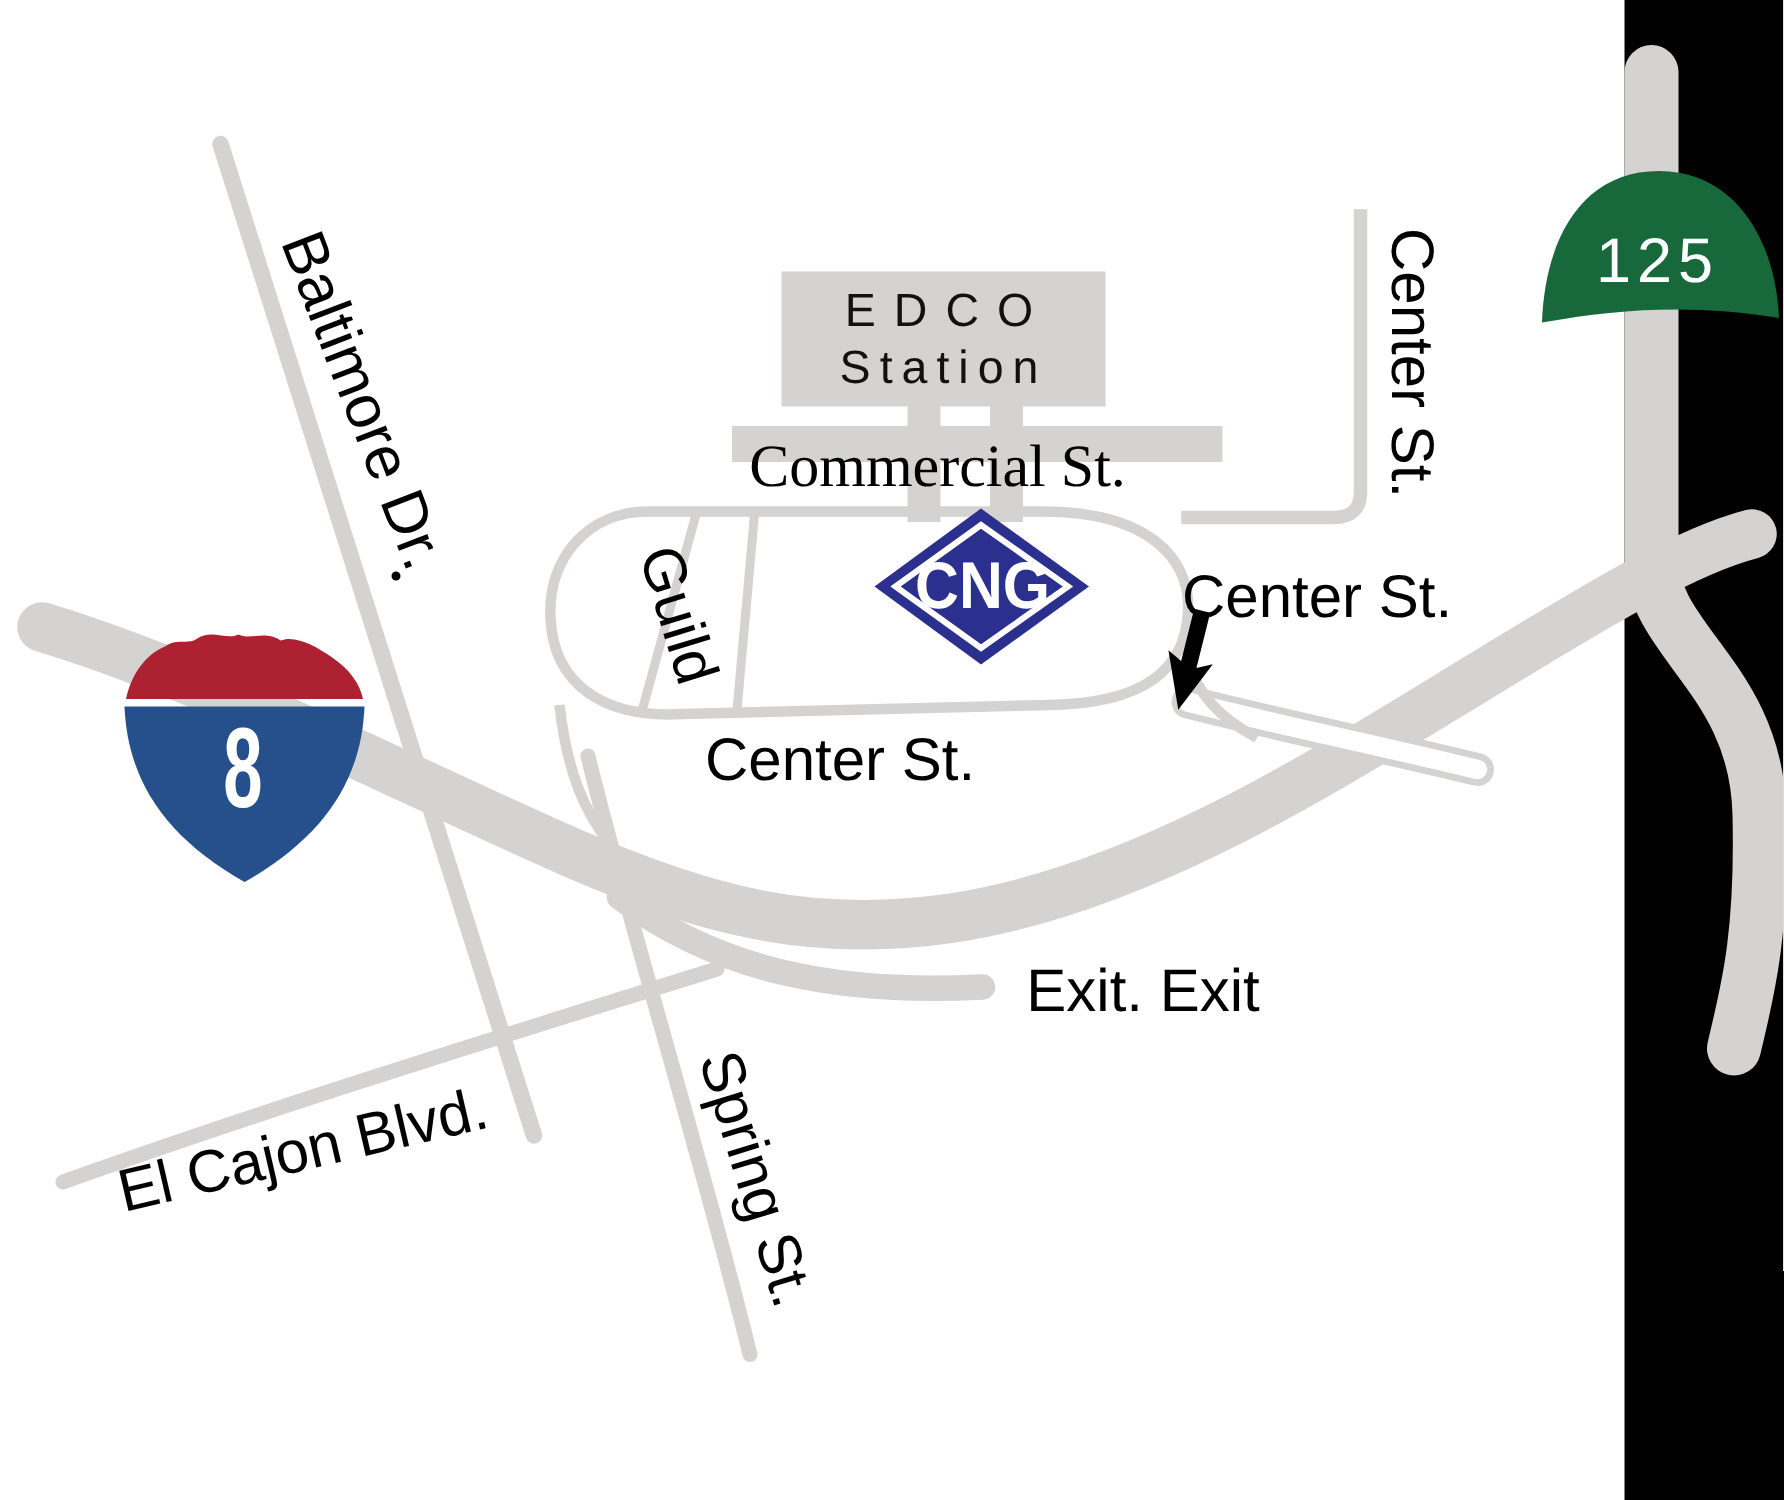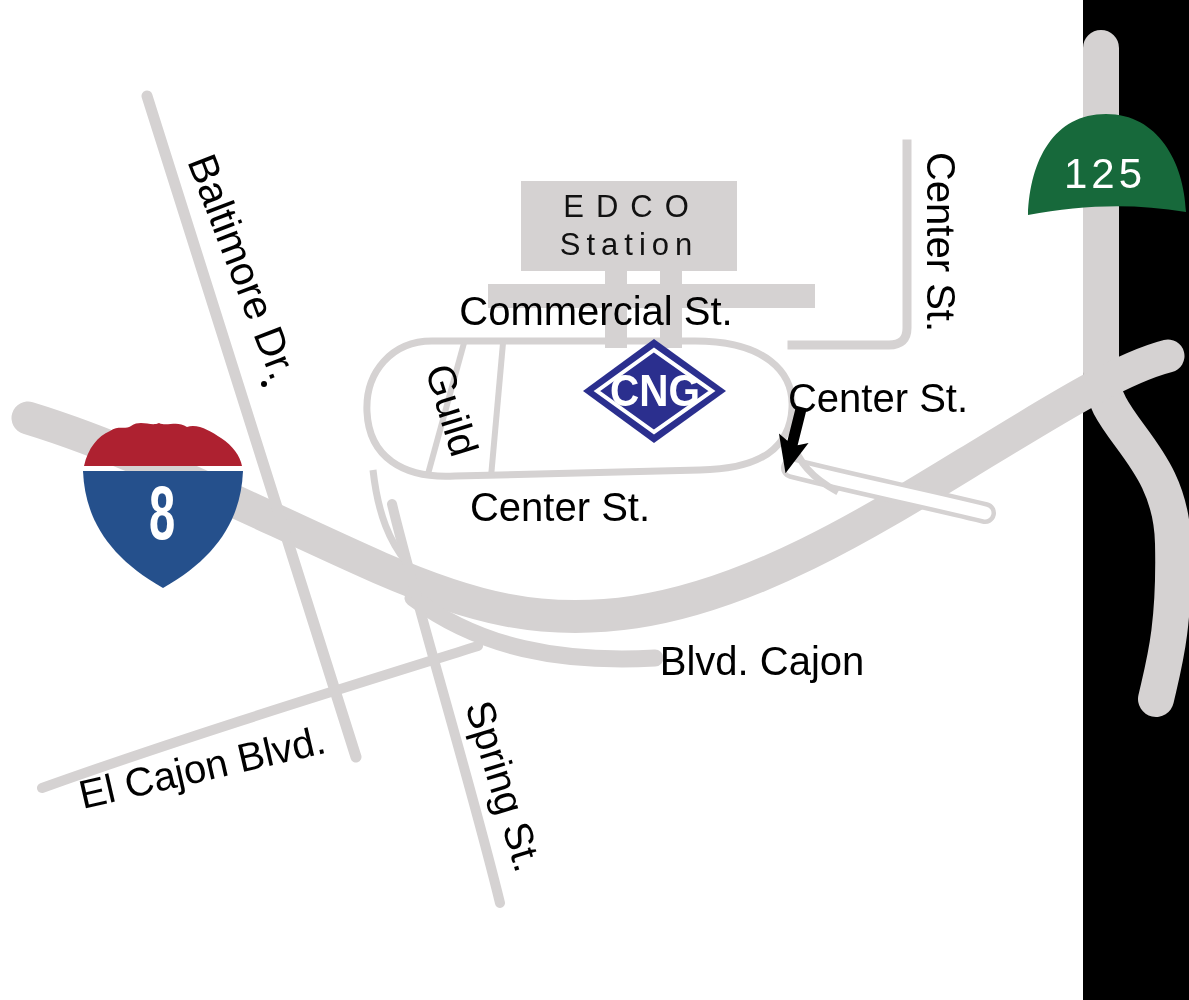--- a/index.html
+++ b/index.html
@@ -75,27 +75,27 @@
       <polygon points="583,391 654,339 726,391 654,443" fill="#2b2f8e"></polygon>
       <polygon points="597,391 654,350 712,391 654,432" fill="none" stroke="#ffffff" stroke-width="4"></polygon>
     </g>
 
     <polygon points="-5,0 6,0 6,38 16,33 1,68 -15,31 -5,36" transform="translate(801,407) rotate(14)" fill="#000000"></polygon>
   </svg>
 
   <div class="edco-line edco2" style="left:629px;top:245px;">Station</div>
   <div class="edco-line edco1" style="left:632px;top:207px;">EDCO</div>
 
-  <div class="lbl" style="left:596px;top:311px;">Commercial St.</div>
+  <div class="lbl" style="left:625px;top:311px;font-family:Liberation Serif, serif;">Commercial St.</div>
   <div class="lbl rot90" style="left:941px;top:242px;">Center St.</div>
   <div class="lbl" style="left:878px;top:398px;">Center St.</div>
   <div class="lbl" style="left:560px;top:507px;">Center St.</div>
   <div class="lbl rot73" style="left:452px;top:410px;">Guild</div>
   <div class="lbl rot69" style="left:242px;top:267px;font-size:41px;">Baltimore Dr.</div>
   <div class="lbl rot73" style="left:504px;top:786px;">Spring St.</div>
   <div class="lbl rotm13" style="left:202px;top:767px;">El Cajon Blvd.</div>
-  <div class="lbl" style="left:762px;top:661px;">Blvd. Cajon</div>
+  <div class="lbl" style="left:762px;top:661px;">Exit. Exit</div>
 
   <div class="shield-num num8" style="left:162px;top:516px;">8</div>
   <div class="shield-num num125" style="left:1105px;top:175px;">125</div>
   <div class="cng-txt" style="left:655px;top:392px;">CNG</div>
 
 </div>
 
 </body></html>

